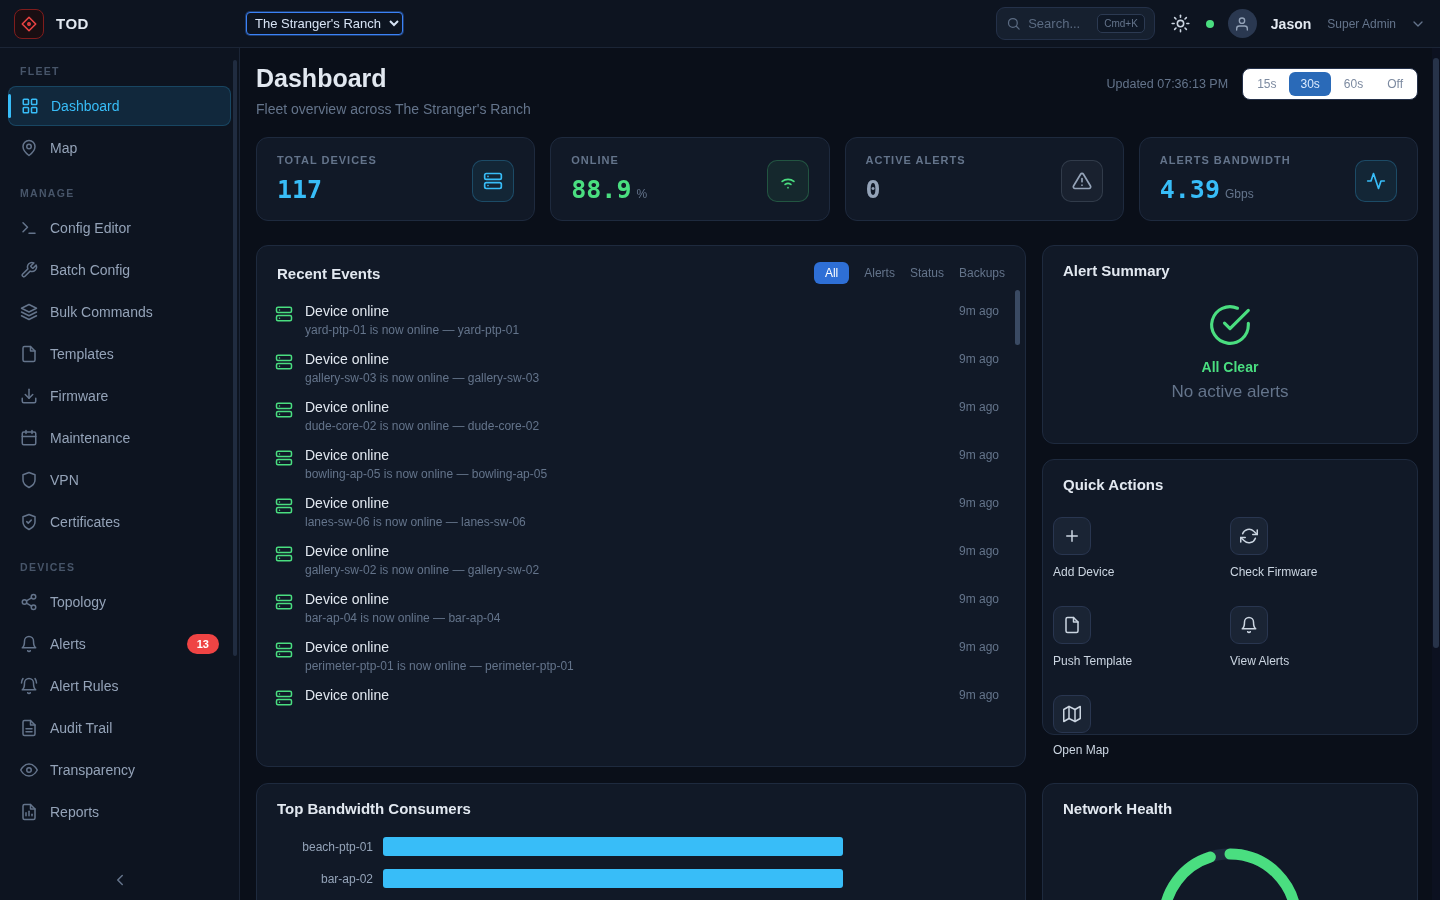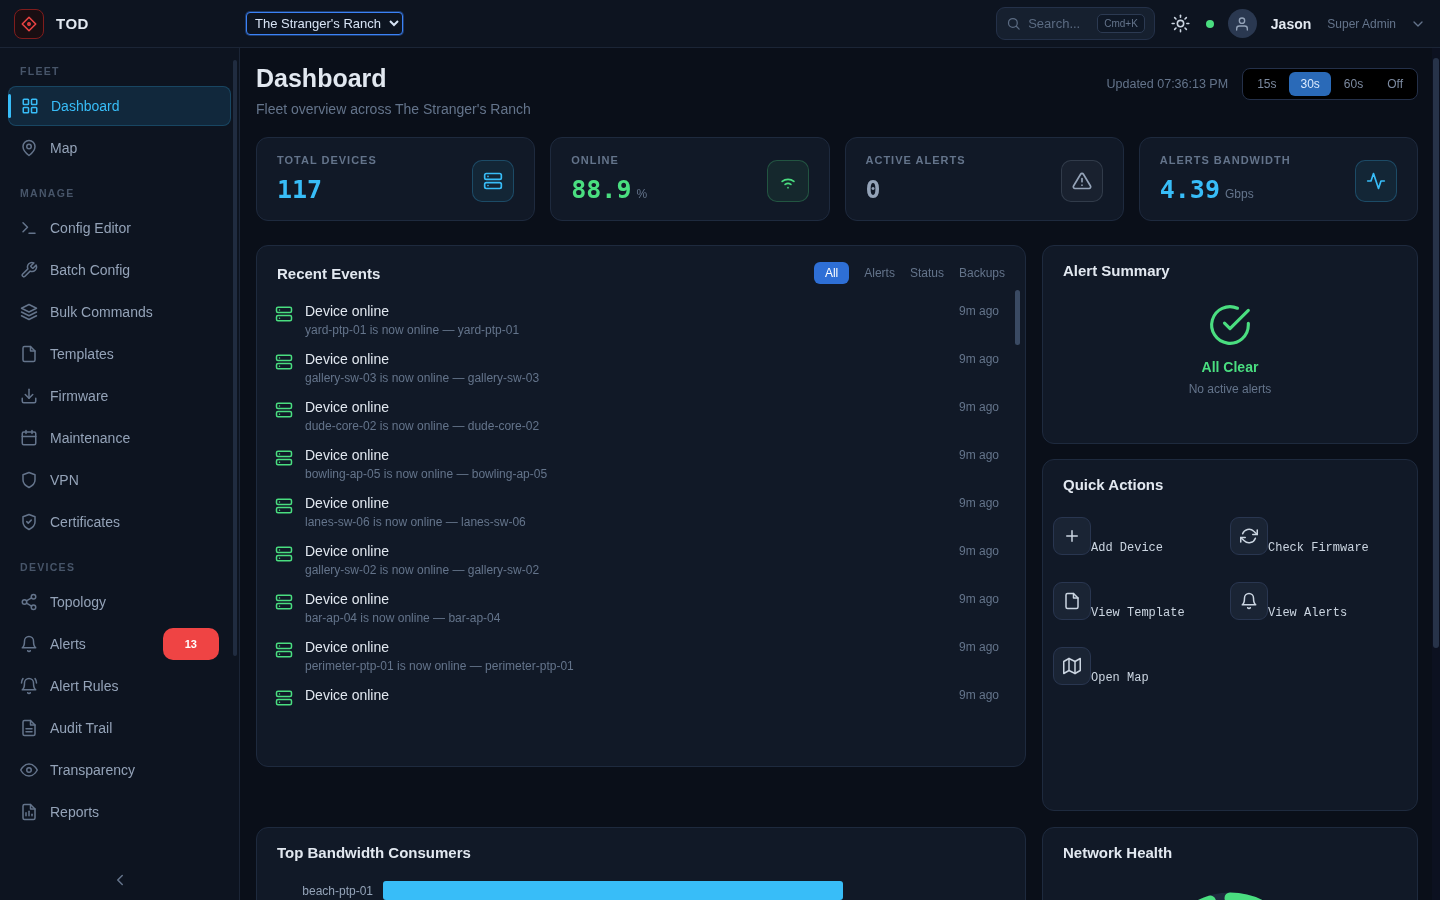--- a/index.html
+++ b/index.html
@@ -38,35 +38,35 @@
   .nav-scroll{flex:1;overflow:hidden;padding-bottom:6px;position:relative}
   .sec-label{padding:17px 20px 7px;font-size:10.5px;letter-spacing:1.3px;color:#475569;font-weight:700}
   .nav-item{display:flex;align-items:center;gap:12px;height:40px;margin:2px 8px;padding:0 12px;border-radius:8px;
     color:#94a3b8;cursor:pointer;position:relative}
   .nav-item .nav-ic{color:#64748b}
   .nav-item.active{background:#11283c;color:#38bdf8;border:1px solid rgba(56,189,248,.2)}
   .nav-item.active .nav-ic{color:#38bdf8}
   .nav-item.active::before{content:"";position:absolute;left:-1px;top:7px;bottom:7px;width:3px;border-radius:2px;background:#38bdf8}
   .nav-label{font-size:14px}
   .nav-badge{margin-left:auto;background:#ef4444;color:#fff;font-size:11px;font-weight:700;border-radius:10px;
-    min-width:21px;height:32px;display:flex;align-items:center;justify-content:center;padding:0 22px}
+    min-width:21px;height:20px;display:flex;align-items:center;justify-content:center;padding:0 10px}
   .side-scrollthumb{position:absolute;right:2px;top:12px;width:4px;height:596px;background:#202c40;border-radius:2px}
   .collapse-row{height:40px;flex:none;display:flex;align-items:center;justify-content:center;color:#64748b;cursor:pointer}
 
   
   .main{position:absolute;left:240px;top:48px;right:0;bottom:0;padding:16px 22px 0 16px;overflow:hidden}
   .page-scrollbar{position:fixed;right:0;top:48px;bottom:0;width:8px;background:#0c1120}
   .page-scrollbar .thumb{position:absolute;top:10px;left:1px;width:6px;height:590px;background:#273349;border-radius:3px}
 
   .head-row{display:flex;align-items:flex-start;justify-content:space-between;margin-bottom:20px}
   .page-title{font-size:25px;font-weight:bold}
   .page-sub{color:#64748b;font-size:14px;margin-top:8px}
   .head-right{display:flex;align-items:center;gap:14px;margin-top:4px}
   .updated{color:#64748b;font-size:12.5px}
-  .seg{display:flex;background:#000000;border:1px solid #243049;border-radius:8px;padding:3px;gap:2px}
+  .seg{display:flex;background:#ffffff;border:1px solid #243049;border-radius:8px;padding:3px;gap:2px}
   .seg button{background:none;border:0;color:#7c8aa0;font-size:12px;padding:5px 11px;border-radius:6px;cursor:pointer;
     font-family:"Liberation Sans",sans-serif}
   .seg button.active{background:#2a6ab8;color:#dbeafe}
 
   .card{background:#111927;border:1px solid #1e2a3e;border-radius:12px}
 
   .stats{display:grid;grid-template-columns:repeat(4,1fr);gap:15px}
   .stat{padding:16px 20px;display:flex;justify-content:space-between;align-items:flex-start;height:84px}
   .stat-label{font-size:11px;letter-spacing:1px;color:#64748b;font-weight:700}
   .stat-value{margin-top:9px;font-family:"DejaVu Sans Mono",monospace;font-size:25px;font-weight:bold;display:flex;align-items:baseline;gap:5px}
@@ -91,26 +91,26 @@
   .ev-main{flex:1;min-width:0}
   .ev-title{font-size:14px;font-weight:500;color:#e2e8f0}
   .ev-detail{font-size:12px;color:#64748b;margin-top:4px}
   .ev-time{font-size:12px;color:#64748b;white-space:nowrap;margin-top:1px}
   .ev-scrollthumb{position:absolute;right:5px;top:44px;width:5px;height:55px;background:#3a4a63;border-radius:3px}
 
   .right-stack{display:flex;flex-direction:column;gap:15px}
   .alert-card{height:199px}
   .alert-center{display:flex;flex-direction:column;align-items:center;margin-top:14px}
   .alert-status{color:#4ade80;font-size:14px;font-weight:600;margin-top:12px}
-  .alert-sub{color:#64748b;font-size:12px;margin-top:7px}
-
-  .qa-card{height:352px}
+  .alert-sub{color:#64748b;font-size:17px;margin-top:7px}
+
+  .qa-card{height:276px}
   .qa-grid{display:grid;grid-template-columns:1fr 1fr;row-gap:27px;margin-top:14px;padding:0 10px}
-  .qa-btn{background:none;border:0;display:flex;flex-direction:row;align-items:flex-end;cursor:pointer;color:#cbd5e1;
-    font-family:Liberation Mono, monospace}
+  .qa-btn{background:none;border:0;display:flex;flex-direction:column;align-items:flex-start;cursor:pointer;color:#cbd5e1;
+    font-family:Liberation Sans, sans-serif}
   .qa-ic{width:38px;height:38px;border-radius:9px;background:#1a2434;border:1px solid #293650;
     display:flex;align-items:center;justify-content:center;color:#cbd5e1}
   .qa-label{font-size:12px;margin-top:10px;color:#cbd5e1}
 
   .bw-card{height:280px;padding-bottom:10px}
   .bw-rows{padding:10px 20px 0 6px}
   .bw-row{display:flex;align-items:center;gap:10px;margin-bottom:13px}
   .bw-label{width:110px;text-align:right;font-size:12px;color:#94a3b8;flex:none}
   .bw-track{flex:1}
   .bw-bar{height:19px;background:#38bdf8;border-radius:3px}
@@ -642,21 +642,21 @@
               </span>
             <span class="qa-label">Check Firmware</span>
           </button>
           <button class="qa-btn">
             <span class="qa-ic">
                 <svg width="18" height="18" viewBox="0 0 24 24" fill="none" stroke="currentColor" stroke-width="2" stroke-linecap="round" stroke-linejoin="round">
                   <path d="M14 2H6a2 2 0 0 0-2 2v16a2 2 0 0 0 2 2h12a2 2 0 0 0 2-2V8z"></path>
                   <polyline points="14 2 14 8 20 8"></polyline>
                 </svg>
               </span>
-            <span class="qa-label">View Template</span>
+            <span class="qa-label">Push Template</span>
           </button>
           <button class="qa-btn">
             <span class="qa-ic">
                 <svg width="18" height="18" viewBox="0 0 24 24" fill="none" stroke="currentColor" stroke-width="2" stroke-linecap="round" stroke-linejoin="round">
                   <path d="M18 8A6 6 0 0 0 6 8c0 7-3 9-3 9h18s-3-2-3-9"></path>
                   <path d="M13.73 21a2 2 0 0 1-3.46 0"></path>
                 </svg>
               </span>
             <span class="qa-label">View Alerts</span>
           </button>

